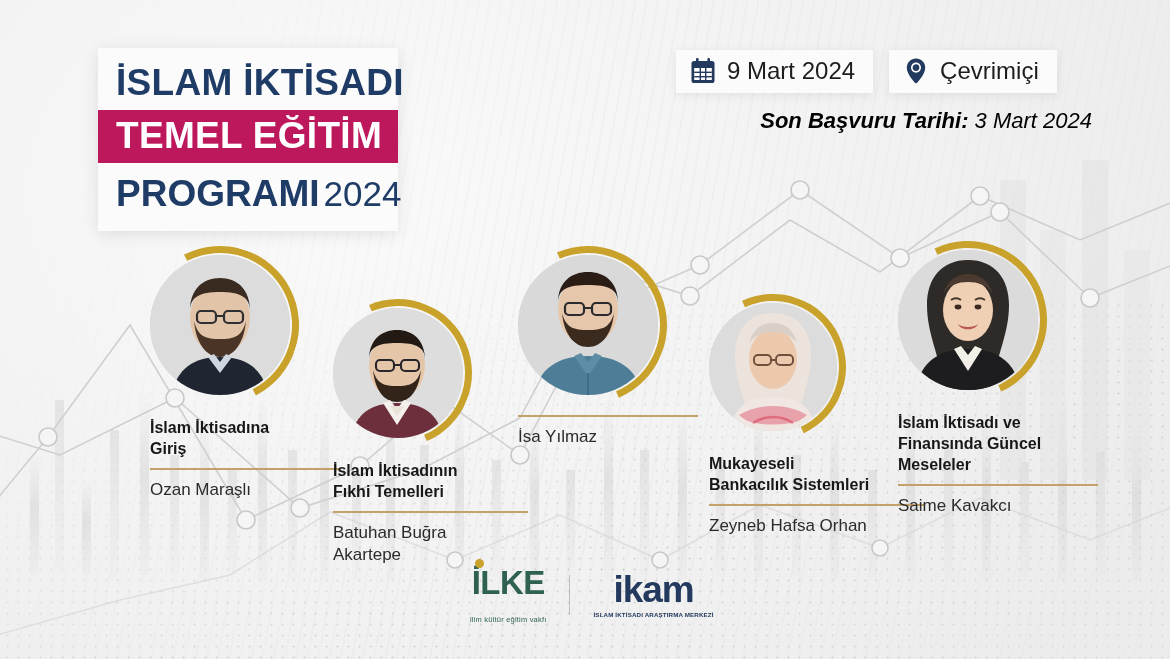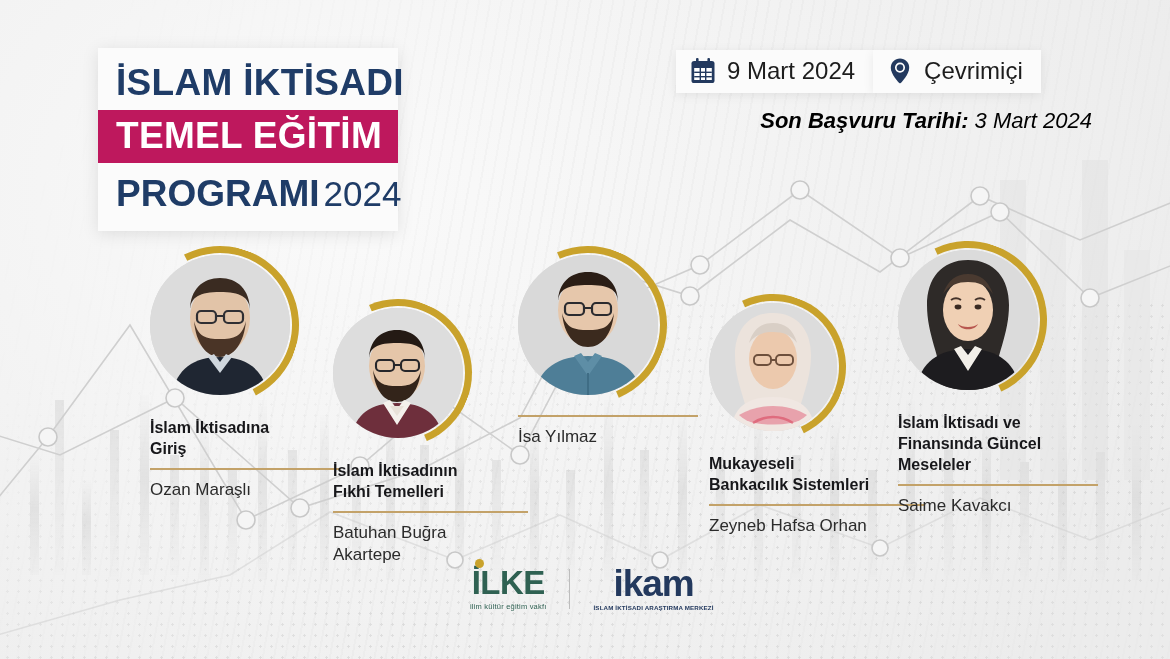--- a/index.html
+++ b/index.html
@@ -102,20 +102,21 @@
     font-size: 35px;
     font-weight: normal;
   }
 
   
   .meta-row {
     position: absolute;
     left: 676px;
     top: 50px;
     display: flex;
+    gap: 16px;
     align-items: flex-start;
   }
   .chip {
     background: #fbfbfb;
     box-shadow: 0 2px 10px rgba(0,0,0,0.08);
     display: flex;
     align-items: center;
     gap: 11px;
     padding: 7px 18px 8px 14px;
   }
@@ -199,21 +200,21 @@
     position: absolute;
     top: -7px; left: 3px;
     width: 9px; height: 9px;
     border-radius: 50%;
     background: #c9a22b;
   }
   .logo-ilke-sub {
     font-size: 7.5px;
     color: #2f6152;
     letter-spacing: 0.2px;
-    margin-top: 3px;
+    margin-top: 16px;
     white-space: nowrap;
   }
   .logo-divider { width: 1px; height: 40px; background: #bdbdbd; }
   .logo-ikam { display: flex; flex-direction: column; align-items: center; }
   .logo-ikam-mark {
     font-size: 37px;
     font-weight: bold;
     color: #23395e;
     letter-spacing: -1px;
     line-height: 0.95;

